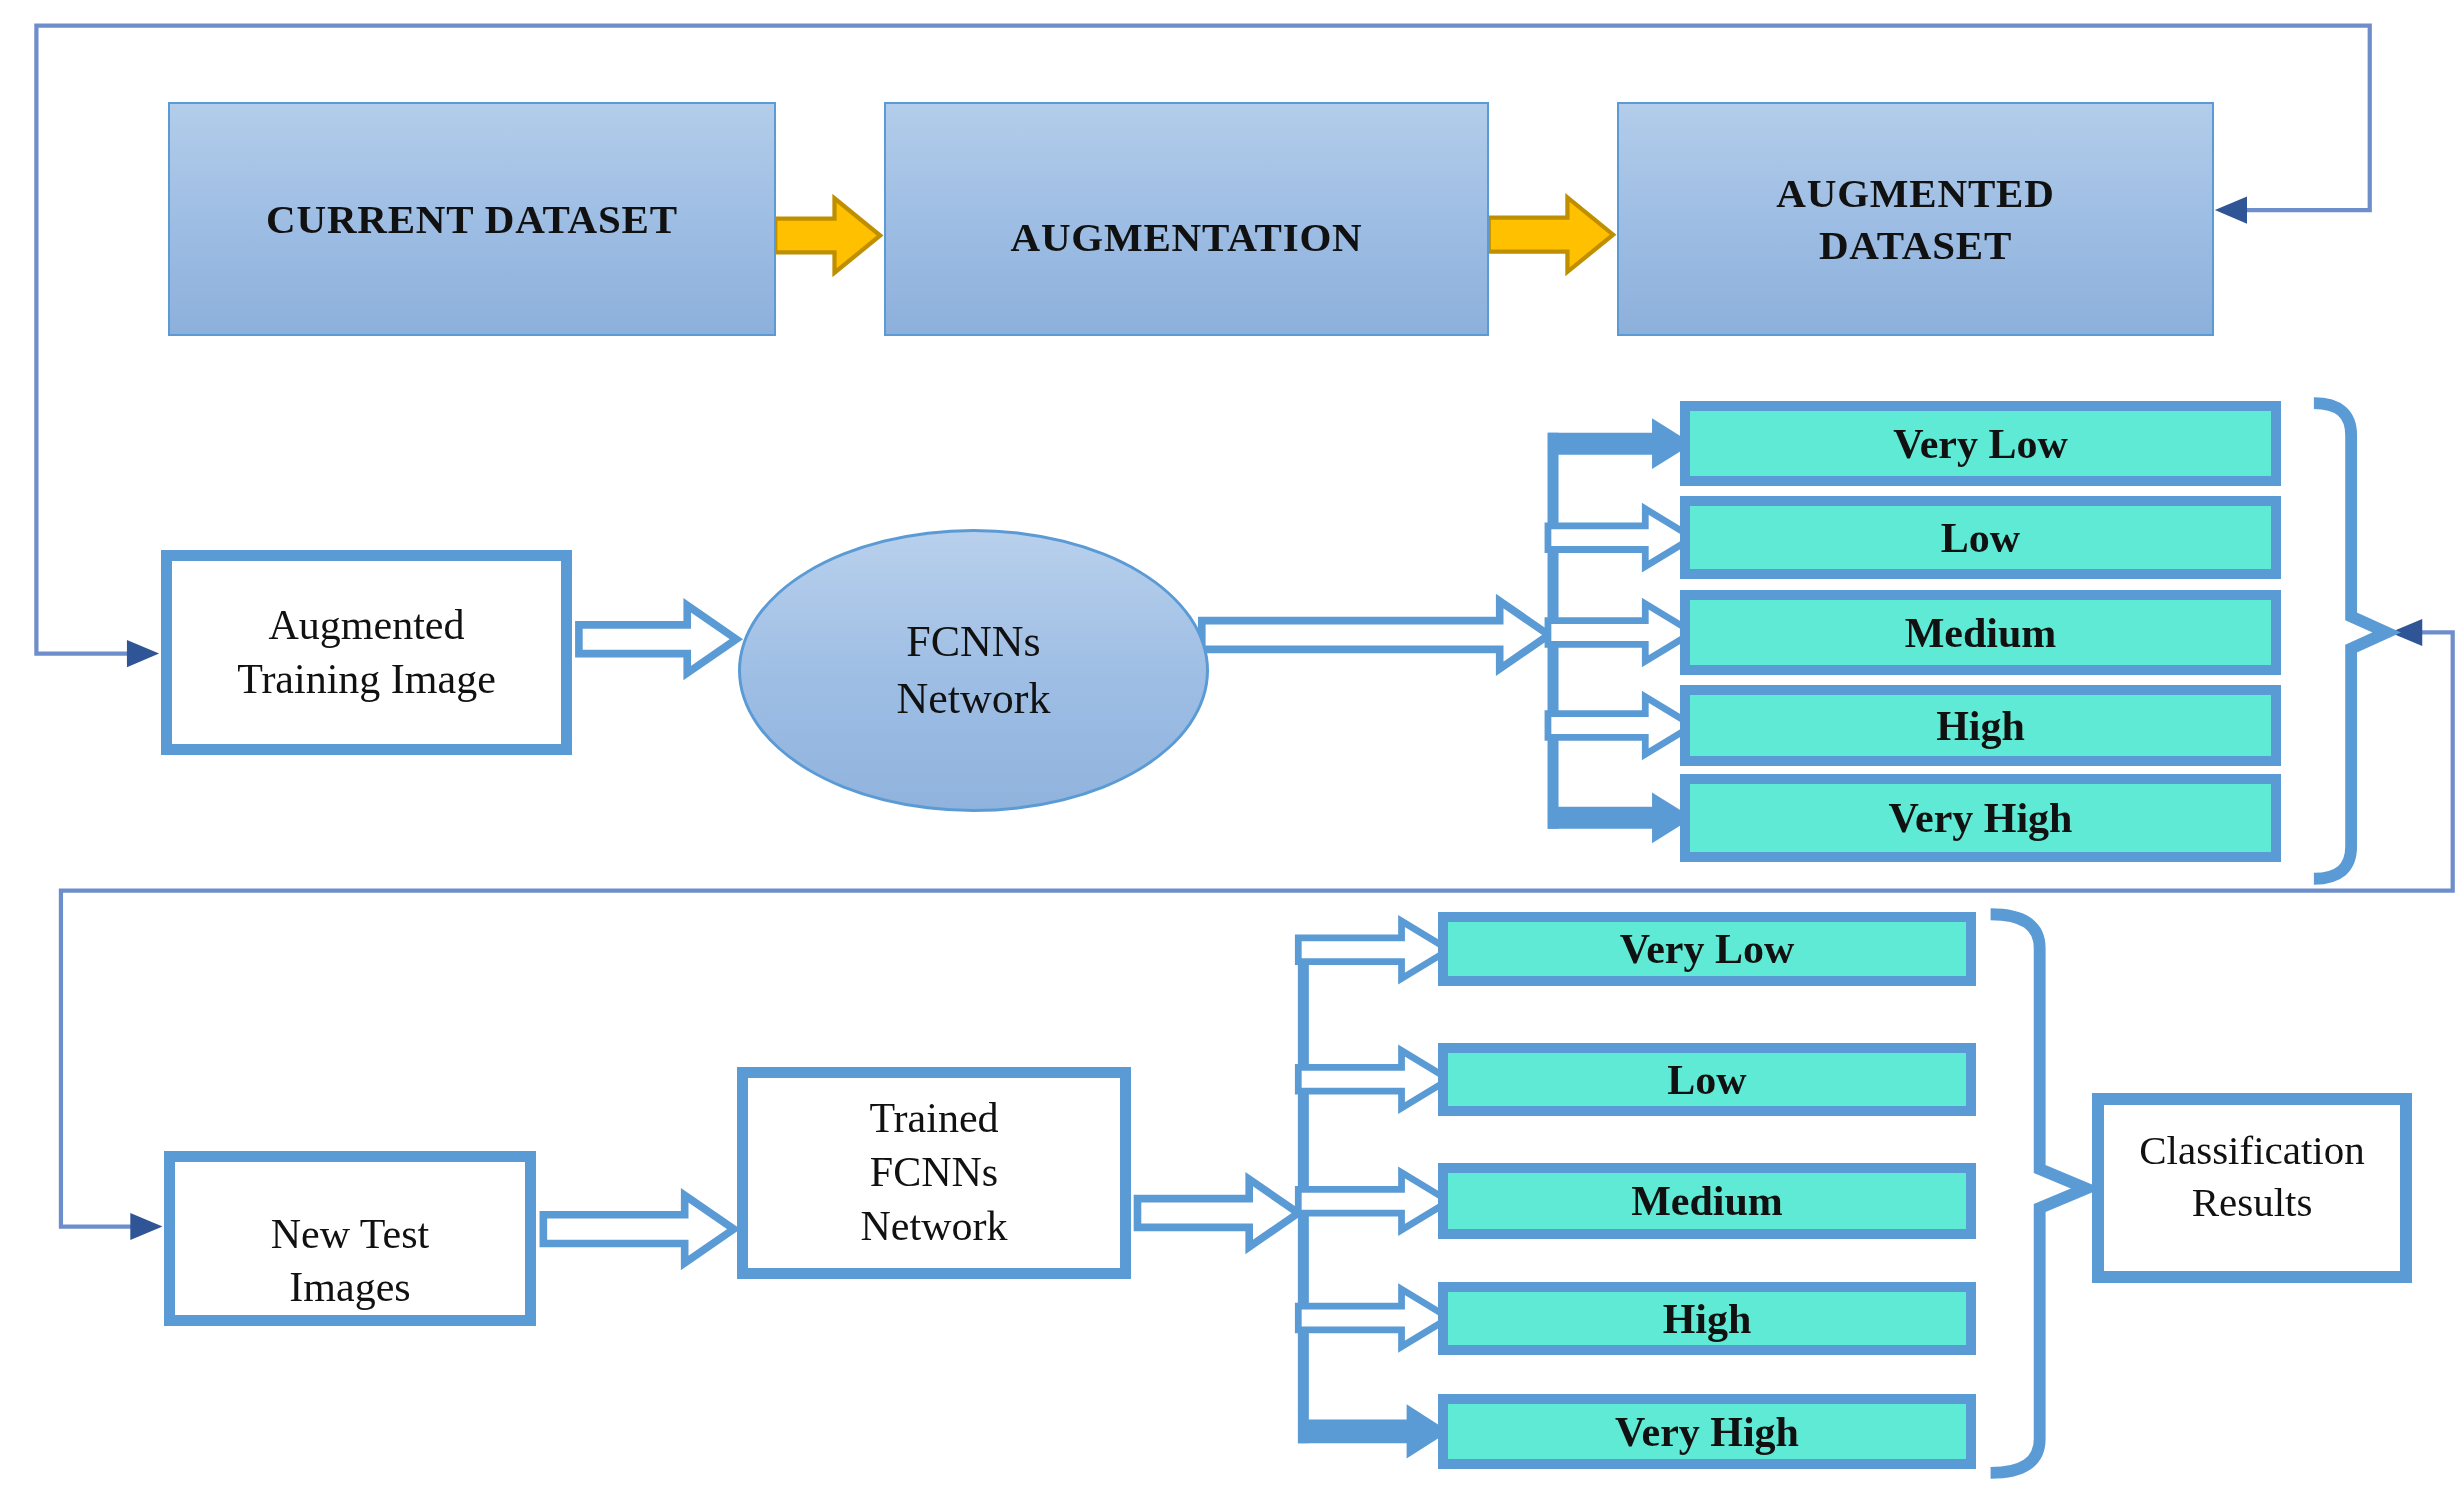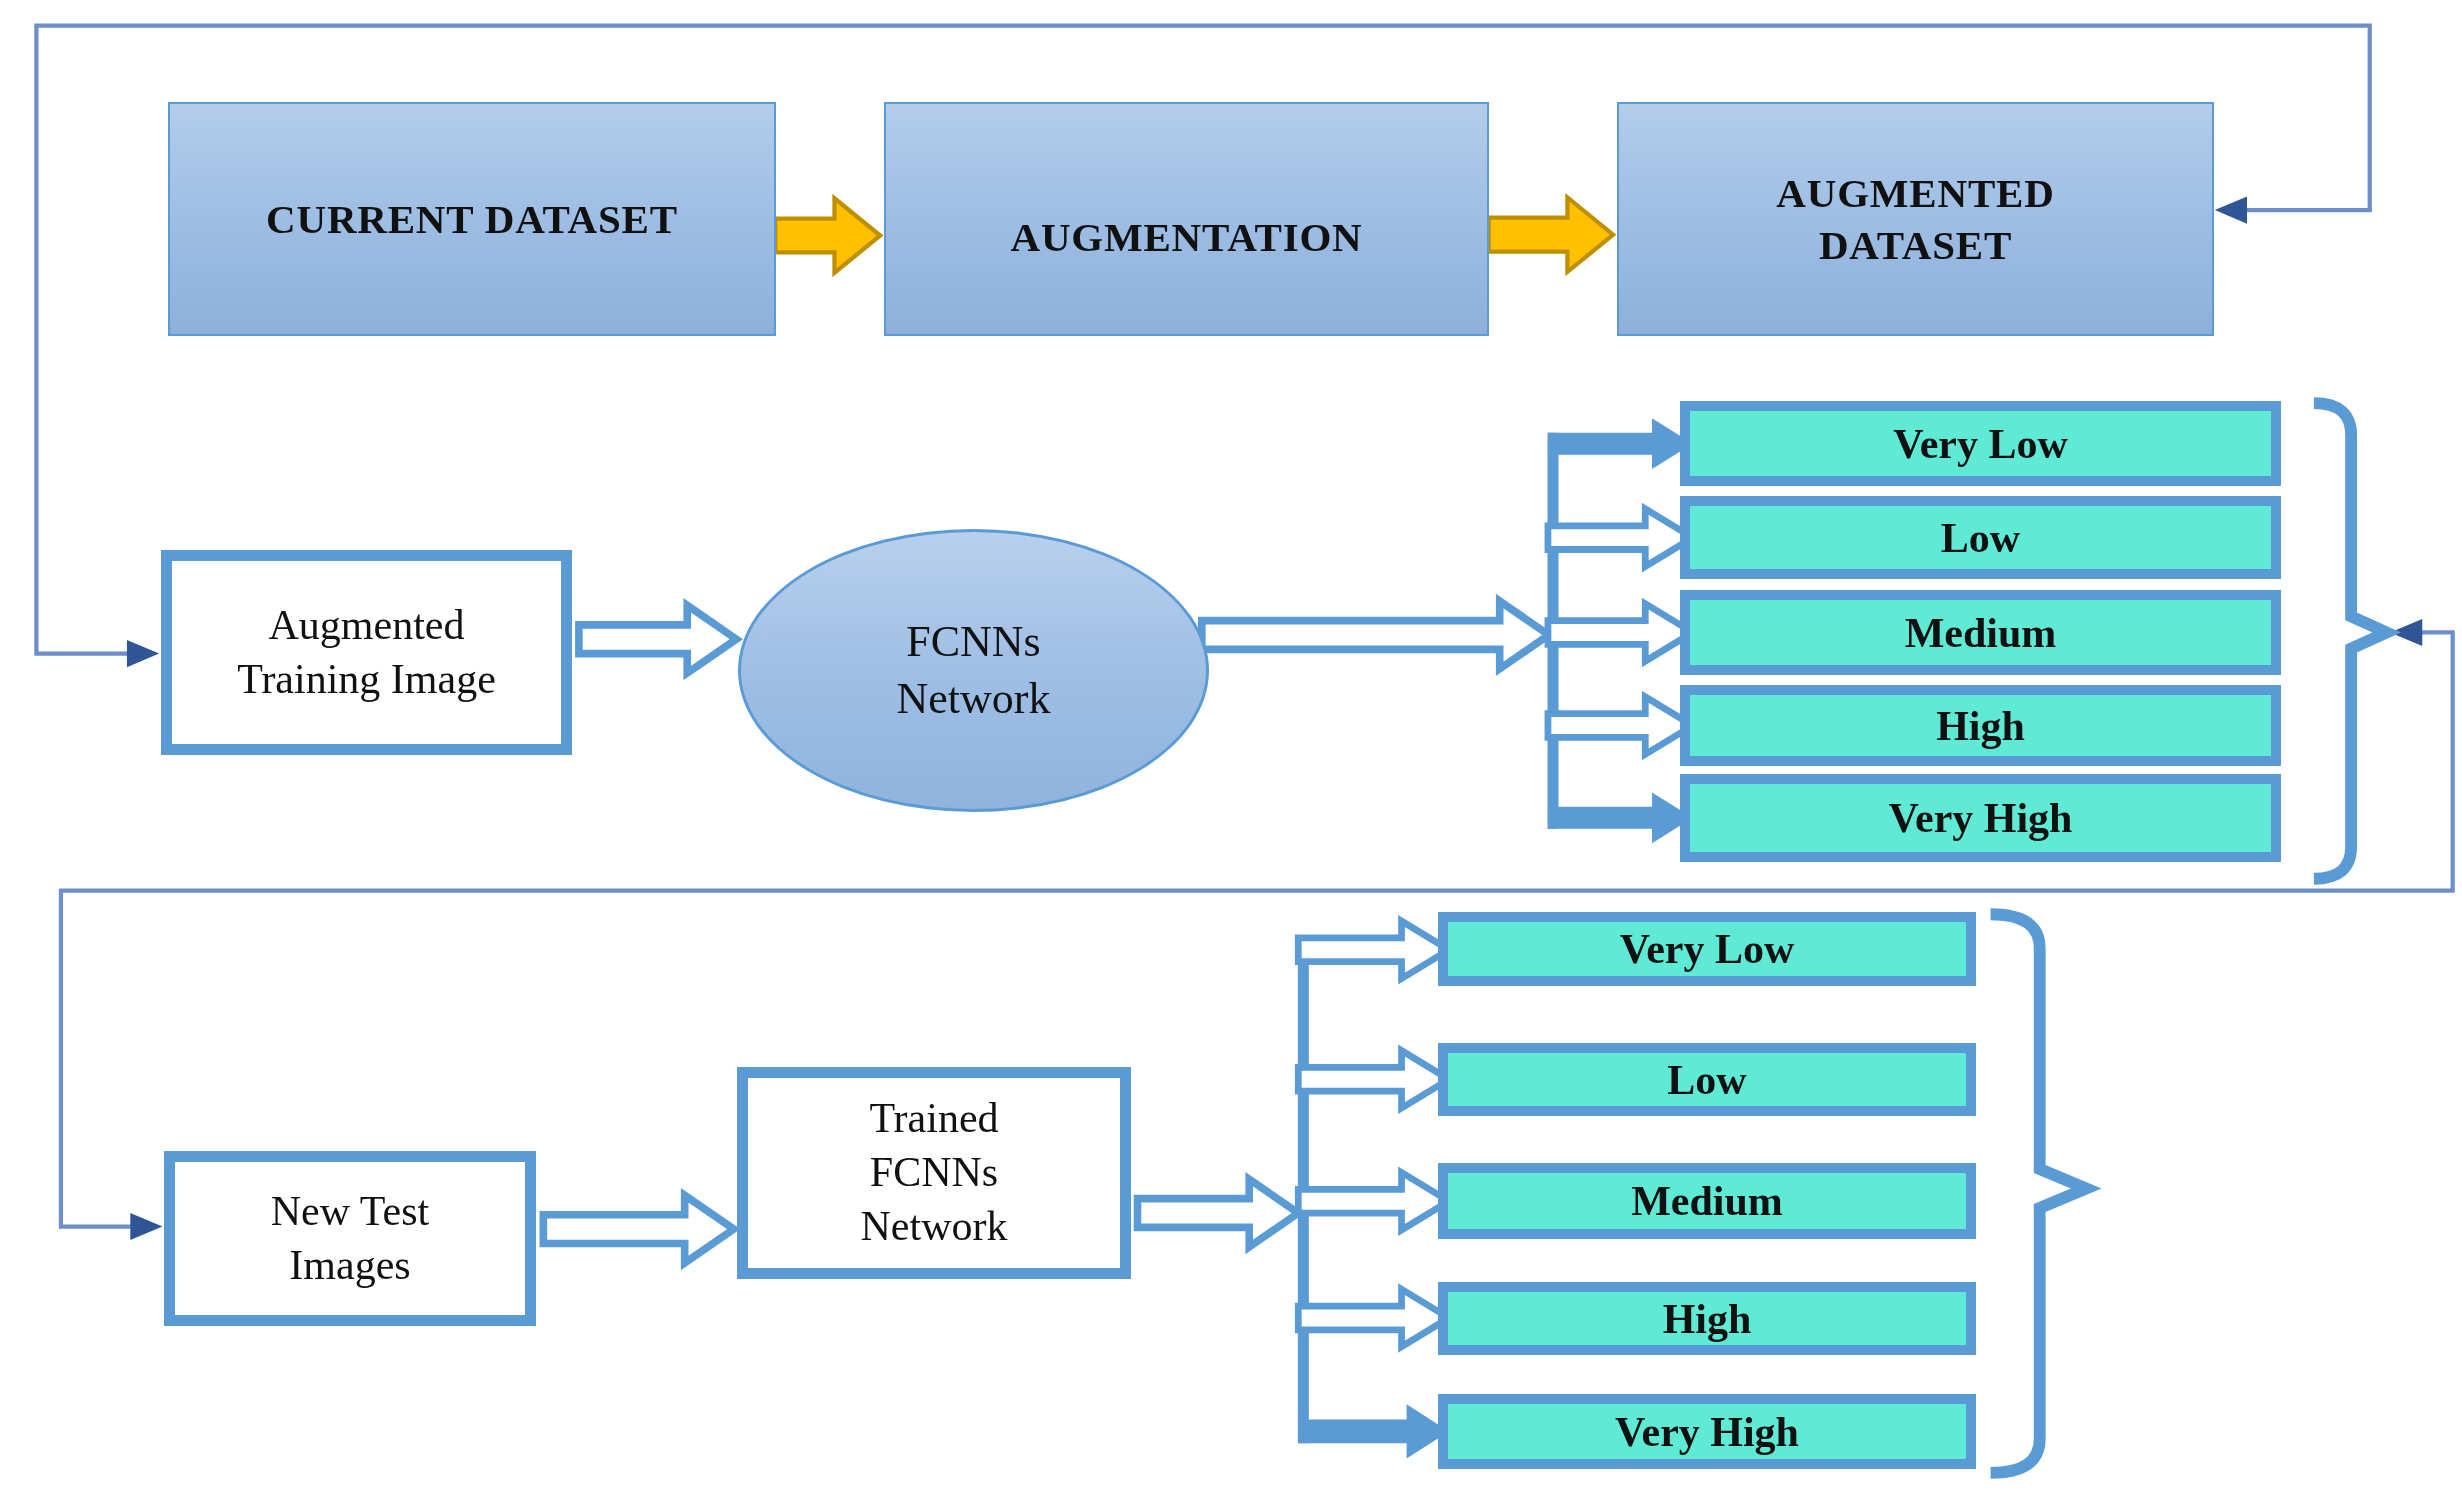--- a/index.html
+++ b/index.html
@@ -93,21 +93,21 @@
   <div class="box stackbox" style="left:1680px;top:590px;width:601px;height:85px;">
     <span>Medium</span>
   </div>
   <div class="box stackbox" style="left:1680px;top:685px;width:601px;height:81px;">
     <span>High</span>
   </div>
   <div class="box stackbox" style="left:1680px;top:774px;width:601px;height:88px;">
     <span>Very High</span>
   </div>
 
-  <div class="box whitebox" style="left:164px;top:1151px;width:372px;height:175px;">
+  <div class="box whitebox" style="left:164px;top:1151px;width:372px;height:175px;align-items:flex-end;">
     <span class="pre">New Test
 Images</span>
   </div>
 
   <div class="box whitebox" style="left:737px;top:1067px;width:394px;height:212px;">
     <span class="pre">Trained
 FCNNs
 Network</span>
   </div>
 
@@ -120,15 +120,19 @@
   <div class="box stackbox" style="left:1438px;top:1163px;width:538px;height:76px;">
     <span>Medium</span>
   </div>
   <div class="box stackbox" style="left:1438px;top:1282px;width:538px;height:73px;">
     <span>High</span>
   </div>
   <div class="box stackbox" style="left:1438px;top:1394px;width:538px;height:75px;">
     <span>Very High</span>
   </div>
 
+  <div class="box whitebox results" style="left:2092px;top:1093px;width:320px;height:190px;border-width:12px;">
+    <span class="pre">Classification
+Results</span>
+  </div>
 
 </div>
 
 
 </body></html>

